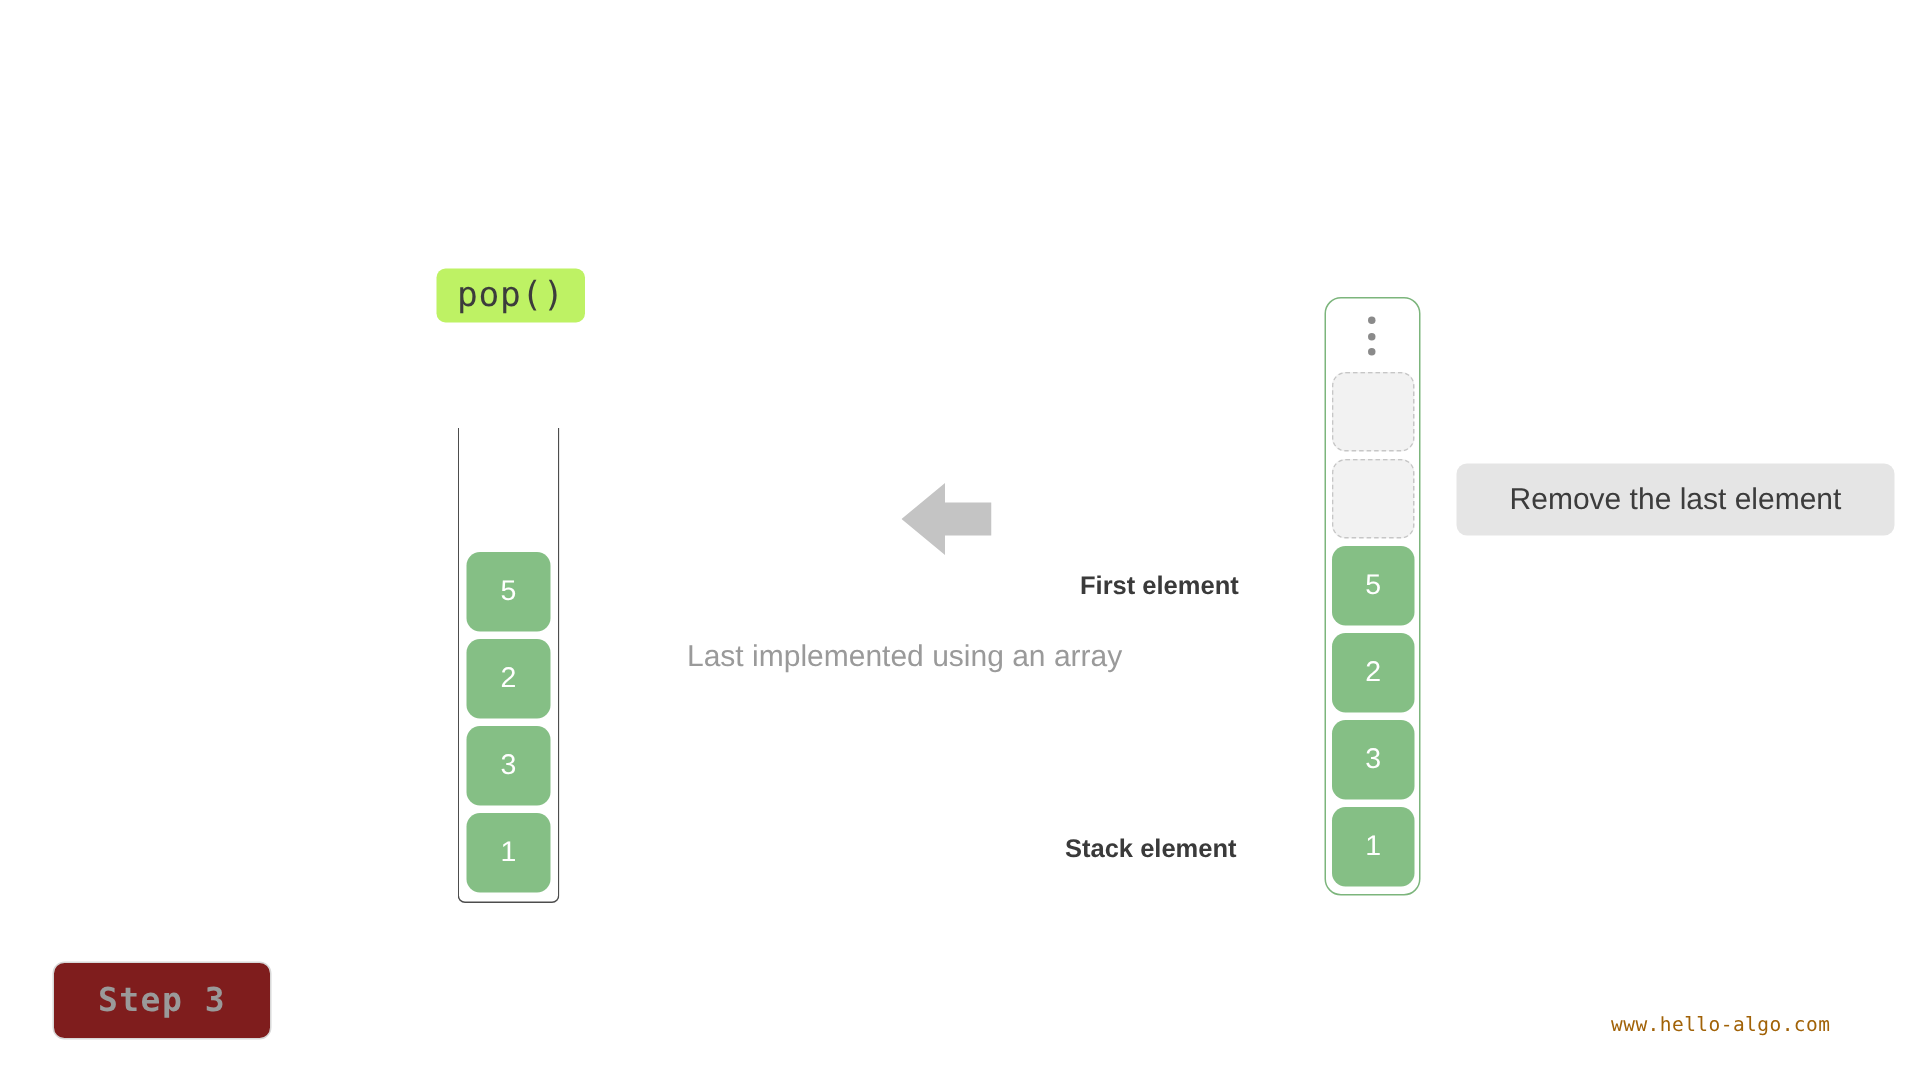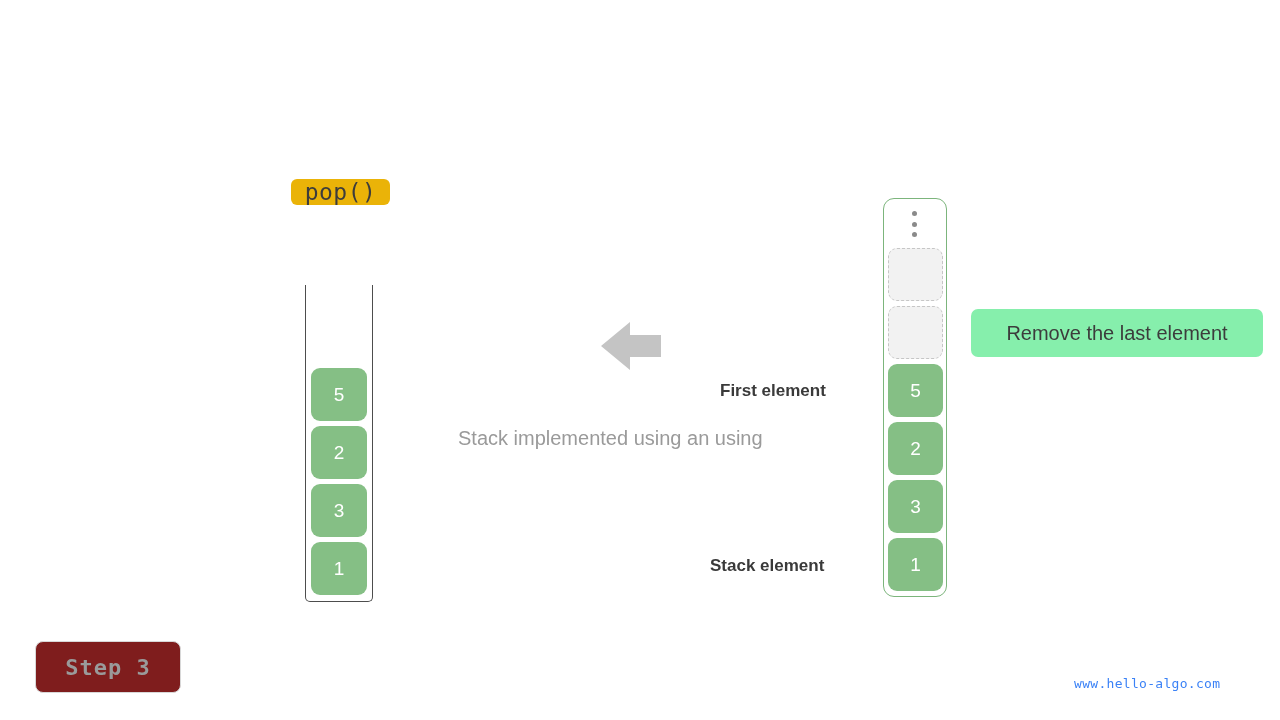--- a/index.html
+++ b/index.html
@@ -21,22 +21,22 @@
     position: absolute;
     inset: 0;
   }
 
   
   .op-label {
     position: absolute;
     left: 291px;
     top: 179px;
     width: 99px;
-    height: 26px;
-    background: #eab308;
+    height: 36px;
+    background: #bef264;
     border-radius: 6px;
     display: flex;
     align-items: center;
     justify-content: center;
     font-family: "DejaVu Sans Mono", "Liberation Mono", monospace;
     font-size: 23px;
     color: #3c3c3c;
     letter-spacing: 0.5px;
   }
 
@@ -166,21 +166,21 @@
     white-space: nowrap;
   }
 
   
   .tooltip {
     position: absolute;
     left: 971px;
     top: 309px;
     width: 292px;
     height: 48px;
-    background: #86efac;
+    background: #e5e5e5;
     border-radius: 7px;
     display: flex;
     align-items: center;
     justify-content: center;
     font-size: 20px;
     color: #3c3c3c;
     white-space: nowrap;
   }
 
   
@@ -204,21 +204,21 @@
     letter-spacing: 1px;
   }
 
   
   .watermark {
     position: absolute;
     left: 1074px;
     top: 676px;
     font-family: "DejaVu Sans Mono", "Liberation Mono", monospace;
     font-size: 13px;
-    color: #3b82f6;
+    color: #a16207;
     letter-spacing: 0.3px;
     white-space: nowrap;
   }
 </style>
 </head>
 <body>
 
 <div class="stage">
 
   <div class="op-label">pop()</div>
@@ -230,21 +230,21 @@
     <div class="cell">3</div>
     <div class="cell">1</div>
   </div>
 
   <div class="arrow">
     <svg width="60" height="52" viewBox="0 0 60 52" xmlns="http://www.w3.org/2000/svg">
       <polygon points="0,26 29,2 29,15 60,15 60,37 29,37 29,50" fill="#c4c4c4"></polygon>
     </svg>
   </div>
 
-  <div class="caption">Stack implemented using an using</div>
+  <div class="caption">Last implemented using an array</div>
 
   <div class="annot annot-last">First element</div>
   <div class="annot annot-first">Stack element</div>
 
   <div class="right-container"></div>
   <div class="ellipsis-dots">
     <i></i>
       <i></i>
       <i></i>
   </div>

